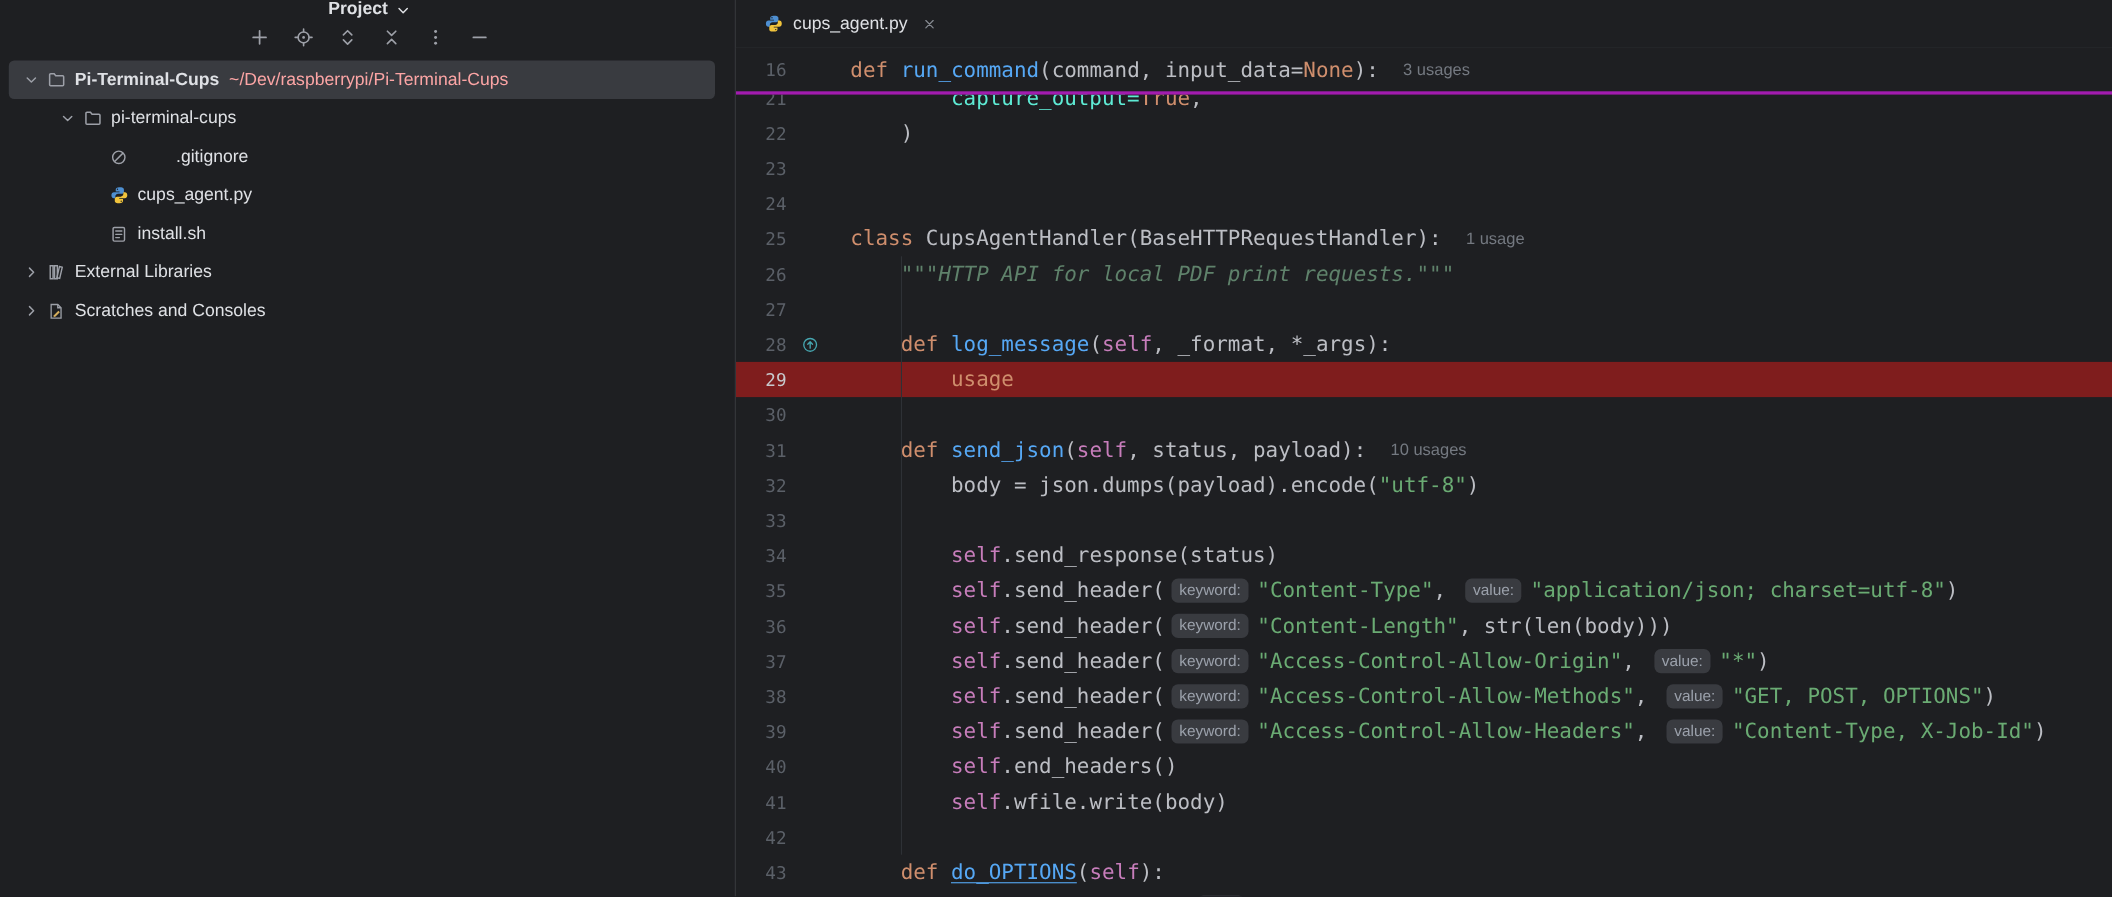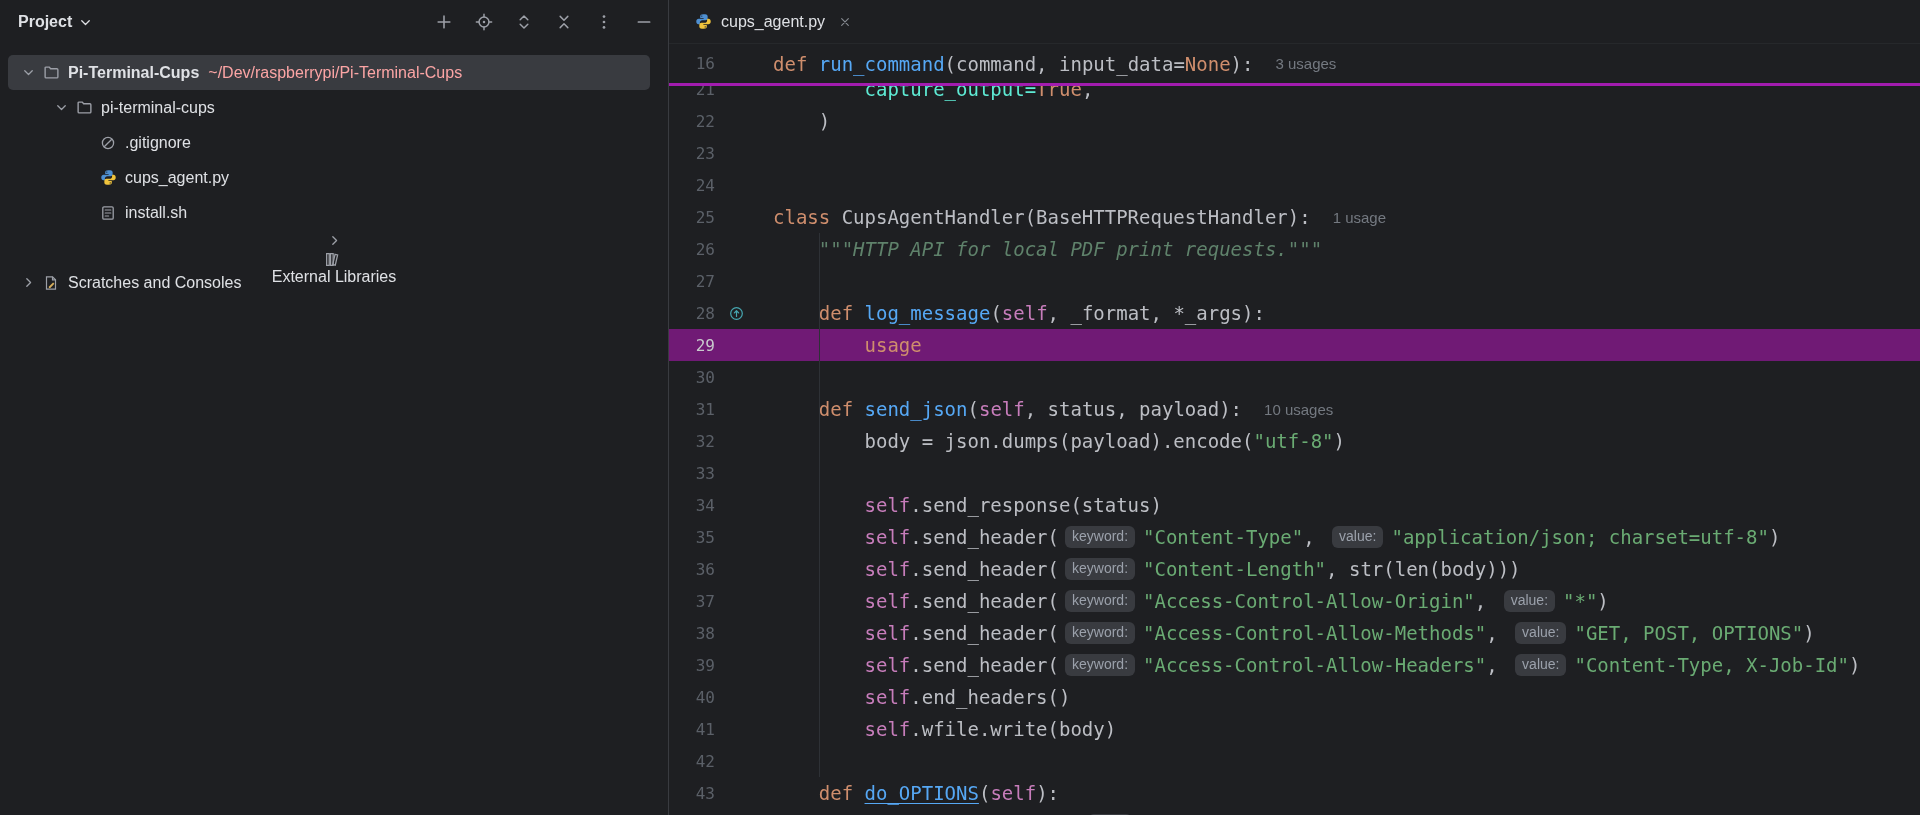--- a/index.html
+++ b/index.html
@@ -1,21 +1,21 @@
 <!DOCTYPE html>
 <html><head>
 <meta charset="utf-8">
 <style>
   html,body{margin:0;padding:0;background:#1e1f22;}
   body{width:1920px;height:815px;overflow:hidden;font-family:"Liberation Sans",sans-serif;}
   .app{display:flex;width:1920px;height:815px;}
 
   
   .panel{width:669px;flex:none;box-sizing:border-box;border-right:1px solid #393b40;background:#1e1f22;}
-  .panel-header{height:44px;display:flex;align-items:center;justify-content:space-between;padding:0 14px 0 18px;}
+  .panel-header{height:44px;display:flex;align-items:center;justify-content:space-between;padding:0 14px 0 18px;flex-direction:column;}
   .panel-title{display:flex;align-items:center;gap:6px;color:#dfe1e5;font-size:16px;font-weight:700;}
   .panel-toolbar{display:flex;align-items:center;gap:20px;}
   .icon-btn{width:20px;height:20px;display:flex;align-items:center;justify-content:center;color:#9da0a8;}
   .tree{padding-top:11px;}
   .trow{height:35px;display:flex;align-items:center;font-size:16px;color:#dfe1e5;margin:0 18px 0 8px;border-radius:5px;}
   .trow.selected{background:#393b40;}
   .twisty{width:20px;height:20px;flex:none;display:flex;align-items:center;justify-content:center;color:#9da0a8;}
   .ticon{width:18px;height:18px;flex:none;margin:0 8px 0 4px;display:flex;align-items:center;justify-content:center;color:#9da0a8;}
   .ticon.nopad{margin-left:0;}
   .tlabel{white-space:nowrap;}
@@ -27,21 +27,21 @@
   .tabbar{height:44px;flex:none;display:flex;align-items:stretch;border-bottom:1px solid #26282b;box-sizing:border-box;background:#1e1f22;}
   .tab{display:flex;align-items:center;gap:9px;padding:0 18px 0 26px;font-size:16px;color:#dfe1e5;}
   .tab .close{color:#868a91;margin-left:4px;display:flex;}
 
   .sticky{position:relative;z-index:3;background:#1e1f22;border-bottom:3px solid #a21caf;height:39px;}
   .lines{position:relative;z-index:1;margin-top:-13px;}
   .indent-guide{position:absolute;left:150px;top:160px;height:544px;width:1px;background:#2e3136;}
 
   .row{height:32px;display:flex;align-items:center;white-space:pre;font-family:"DejaVu Sans Mono",monospace;font-size:19px;color:#bcbec4;}
   .row.srow{height:39px;}
-  .row.current{background:#701a75;}
+  .row.current{background:#7f1d1d;}
   .lnum{width:46px;flex:none;text-align:right;color:#5b6068;font-size:16px;}
   .row.current .lnum{color:#c8cacd;}
   .gslot{width:58px;flex:none;display:flex;align-items:center;padding-left:14px;box-sizing:border-box;}
   .code{display:flex;align-items:center;min-width:0;}
   .c-p{color:#bcbec4;}
   .c-kw{color:#cf8e6d;}
   .c-na{color:#5eead4;}
   .c-fn{color:#56a8f5;}
   .c-fnu{color:#56a8f5;text-decoration:underline;text-underline-offset:3px;}
   .c-self{color:#c77dbb;}
@@ -126,21 +126,21 @@
               <path d="M4 6.2l4 4 4-4" fill="none" stroke="currentColor" stroke-width="1.4" stroke-linecap="round" stroke-linejoin="round"></path>
             </svg>
           </span>
           <span class="ic ticon">
             <svg viewBox="0 0 16 16" width="17" height="17">
               <path d="M2 3.8c0-.5.4-.9.9-.9h3l1.3 1.6h5.9c.5 0 .9.4.9.9v6.8c0 .5-.4.9-.9.9H2.9c-.5 0-.9-.4-.9-.9V3.8z" fill="none" stroke="currentColor" stroke-width="1.3"></path>
             </svg>
           </span>
           <span class="tlabel">pi-terminal-cups</span>
         </div>
-        <div class="trow" style="padding-left: 91px;">
+        <div class="trow" style="padding-left: 91px; gap: 35px;">
           <span class="ic ticon nopad">
             <svg viewBox="0 0 16 16" width="16" height="16">
               <circle cx="8" cy="8" r="5.6" fill="none" stroke="currentColor" stroke-width="1.3"></circle>
               <path d="M4.2 11.8L11.8 4.2" stroke="currentColor" stroke-width="1.3"></path>
             </svg>
           </span>
           <span class="tlabel">.gitignore</span>
         </div>
         <div class="trow" style="padding-left: 91px;">
           <span class="ic ticon nopad">
@@ -153,21 +153,21 @@
         </div>
         <div class="trow" style="padding-left: 91px;">
           <span class="ic ticon nopad">
             <svg viewBox="0 0 16 16" width="16" height="16">
               <rect x="2.8" y="1.8" width="10.4" height="12.4" rx="1.2" fill="none" stroke="currentColor" stroke-width="1.3"></rect>
               <path d="M5.2 5h5.6M5.2 8h5.6M5.2 11h3.4" stroke="currentColor" stroke-width="1.2" stroke-linecap="round"></path>
             </svg>
           </span>
           <span class="tlabel">install.sh</span>
         </div>
-        <div class="trow" style="padding-left: 10px; flex-direction: column;">
+        <div class="trow" style="padding-left: 10px;">
           <span class="ic twisty">
             <svg viewBox="0 0 16 16" width="15" height="15">
               <path d="M6.2 4l4 4-4 4" fill="none" stroke="currentColor" stroke-width="1.4" stroke-linecap="round" stroke-linejoin="round"></path>
             </svg>
           </span>
           <span class="ic ticon">
             <svg viewBox="0 0 16 16" width="17" height="17">
               <path d="M2.5 2.5h2.4v11H2.5zM6.2 2.5h2.4v11H6.2z" fill="none" stroke="currentColor" stroke-width="1.2"></path>
               <path d="M10.4 3.1l2.4.6-2.2 9.6-2.4-.6z" fill="none" stroke="currentColor" stroke-width="1.2"></path>
             </svg>

